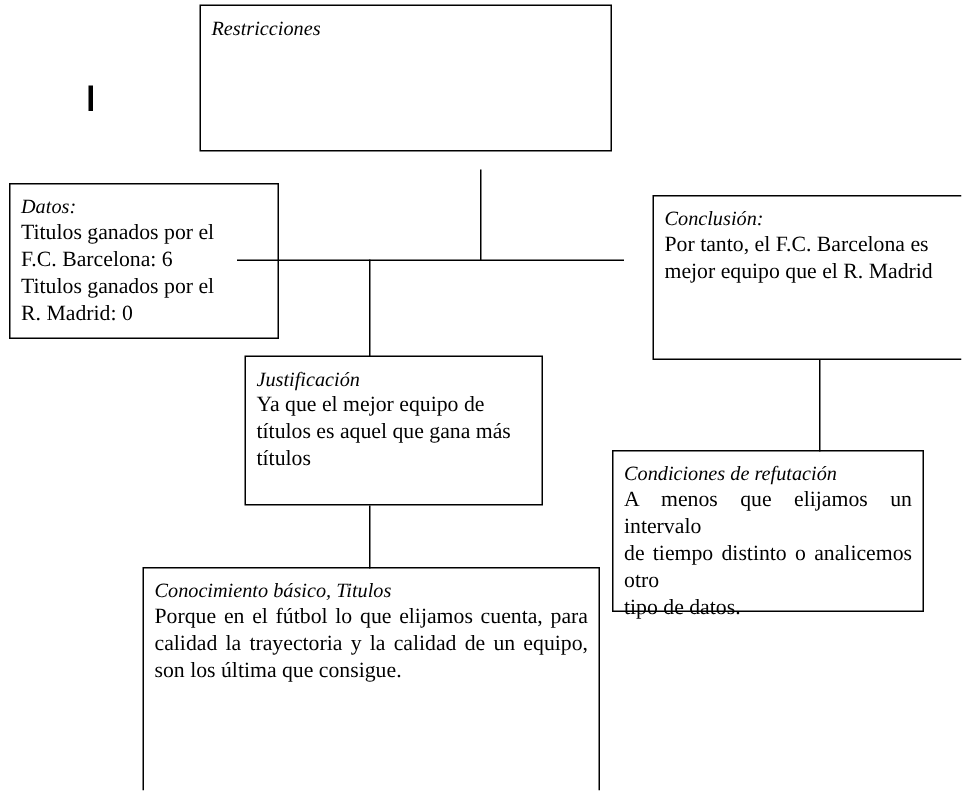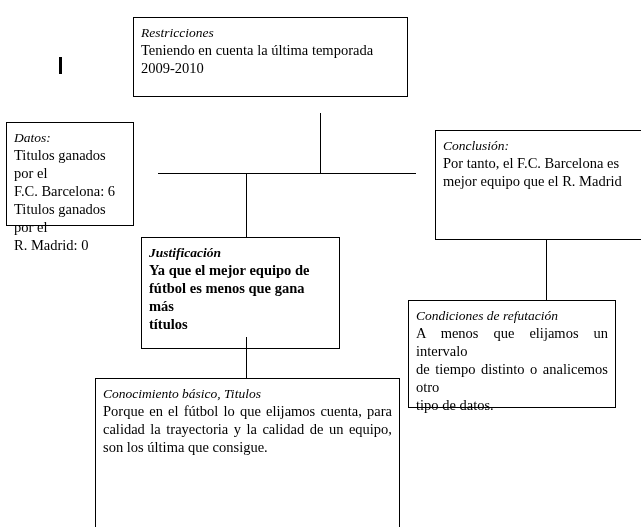--- a/index.html
+++ b/index.html
@@ -52,50 +52,47 @@
     background: #000000;
   }
 </style>
 </head>
 <body>
 
 <div id="canvas">
 
   <div class="caret" style="left:59px; top:57px; width:3px; height:17px;"></div>
 
-  <div class="box" style="left:133px; top:17px; width:275px; height:80px;">
+  <div class="box" style="left:133px; top:3px; width:275px; height:98px;">
     <div class="box-title">Restricciones</div>
-    <div class="box-body">
-      <span class="ln">Teniendo en cuenta la última temporada 2009-2010</span>
-    </div>
   </div>
 
-  <div class="box" style="left:6px; top:122px; width:128px; height:104px;">
+  <div class="box" style="left:6px; top:122px; width:180px; height:104px;">
     <div class="box-title">Datos:</div>
     <div class="box-body">
       <span class="ln">Titulos ganados por  el</span>
       <span class="ln">F.C. Barcelona: 6</span>
       <span class="ln">Titulos ganados por  el</span>
       <span class="ln">R. Madrid: 0</span>
     </div>
   </div>
 
   <div class="box" style="left:435px; top:130px; width:210px; height:110px;">
     <div class="box-title">Conclusión:</div>
     <div class="box-body">
       <span class="ln">Por tanto, el F.C. Barcelona es</span>
       <span class="ln">mejor equipo que el R. Madrid</span>
     </div>
   </div>
 
-  <div class="box" style="left:141px; top:237px; width:199px; height:112px;font-weight:bold;">
+  <div class="box" style="left:163px; top:237px; width:199px; height:100px;">
     <div class="box-title">Justificación</div>
     <div class="box-body">
       <span class="ln">Ya que el mejor equipo de</span>
-      <span class="ln">fútbol es menos que gana más</span>
+      <span class="ln">títulos es aquel que gana más</span>
       <span class="ln">títulos</span>
     </div>
   </div>
 
   <div class="box justified" style="left:408px; top:300px; width:208px; height:108px;">
     <div class="box-title">Condiciones de refutación</div>
     <div class="box-body">
       <span class="ln">A menos que elijamos un intervalo</span>
       <span class="ln">de tiempo distinto o analicemos otro</span>
       <span class="ln last">tipo de datos.</span>

